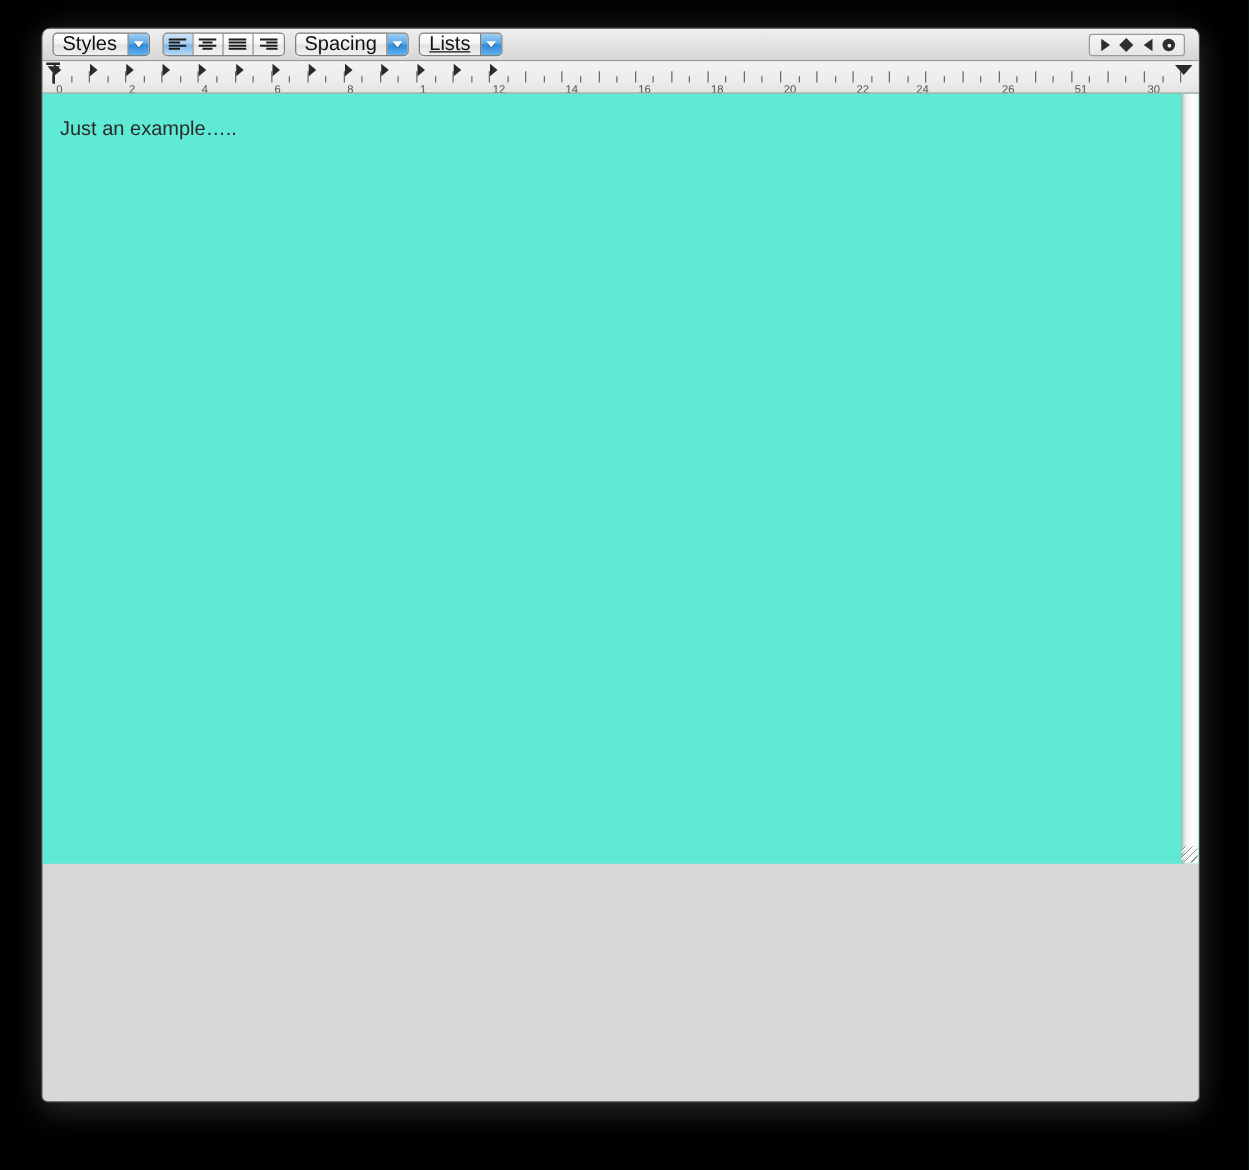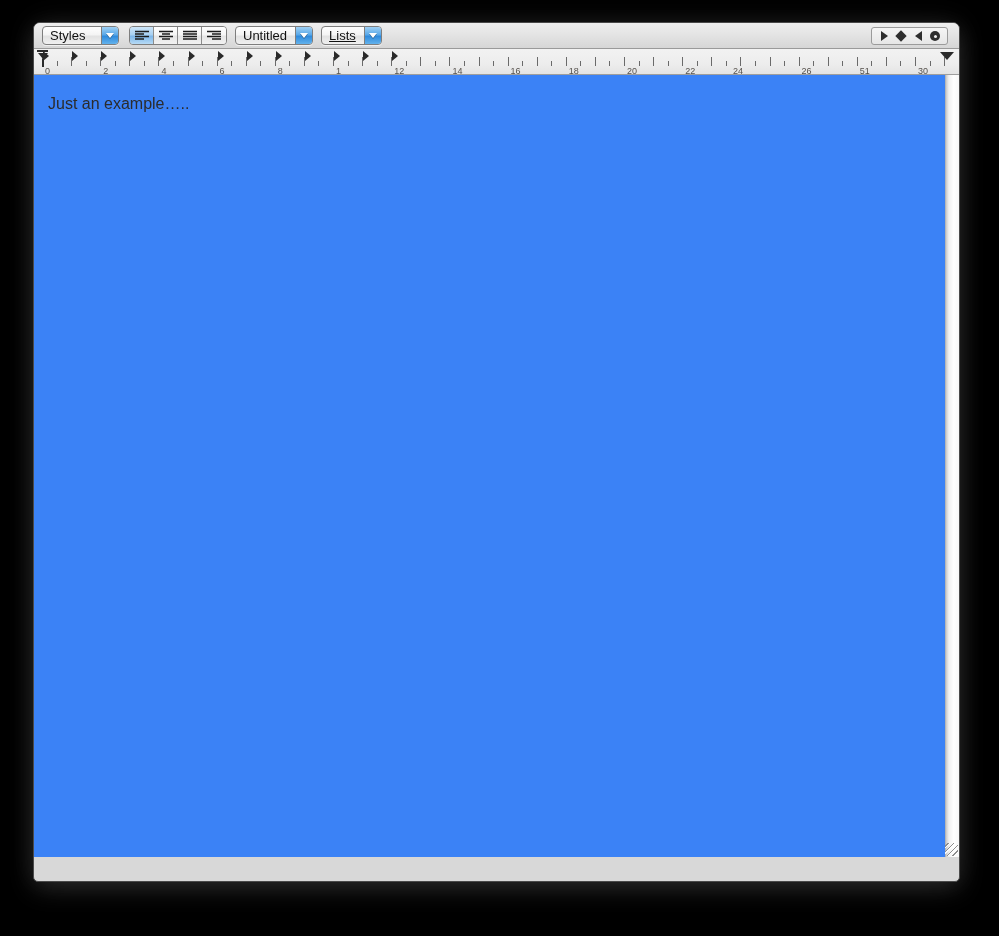--- a/index.html
+++ b/index.html
@@ -73,21 +73,21 @@
     border:1px solid #7e7e7e;
     border-radius:4px;
     background:linear-gradient(to bottom,#ffffff 0%,#f4f4f4 45%,#e2e2e2 55%,#f0f0f0 100%);
     box-shadow:0 1px 0 rgba(255,255,255,0.6);
     overflow:hidden;
     cursor:default;
   }
   .popup .plabel{
     display:flex; align-items:center;
     padding:0 8px 0 7px;
-    font-size:13px; color:#111;
+    font-size:16px; color:#111;
     white-space:nowrap;
   }
   .popup.styles .plabel{ min-width:58px; }
   .popup.spacing .plabel{ min-width:54px; }
   .popup.lists .plabel{ min-width:40px;text-decoration:underline; }
   .popup .well{
     width:17px;
     background:linear-gradient(to bottom,#9fd0f4 0%,#5ba9e8 45%,#2f8bdd 55%,#63b2ec 100%);
     border-left:1px solid #7e7e7e;
     display:flex; align-items:center; justify-content:center;
@@ -177,22 +177,22 @@
     position:absolute; right:5px; top:3px;
     width:0;height:0;
     border-left:7px solid transparent;
     border-right:7px solid transparent;
     border-top:8px solid #2a2a2a;
   }
 
   
   #docarea{
     position:relative;
-    height:782px;
-    background:#3b82f6;
+    height:616px;
+    background:#5eead4;
     overflow:hidden;
     text-decoration:underline;
   }
   #doctext{
     position:absolute;
     left:14px; top:20px;
     font-size:16px;
     color:#2b2b2b;
     font-family:"Liberation Sans", sans-serif;
     white-space:pre;
@@ -257,21 +257,21 @@
         <svg width="16" height="11" viewBox="0 0 16 11" aria-hidden="true">
           <line x1="1" y1="1.5" x2="15" y2="1.5"></line>
             <line x1="6" y1="4" x2="15" y2="4"></line>
           <line x1="1" y1="6.5" x2="15" y2="6.5"></line>
             <line x1="6" y1="9" x2="15" y2="9"></line>
         </svg>
       </div>
     </div>
 
     <div class="popup spacing">
-      <span class="plabel">Untitled</span>
+      <span class="plabel">Spacing</span>
       <span class="well">
           <span class="arrow"></span>
         </span>
     </div>
 
     <div class="popup lists">
       <span class="plabel">Lists</span>
       <span class="well">
           <span class="arrow"></span>
         </span>

